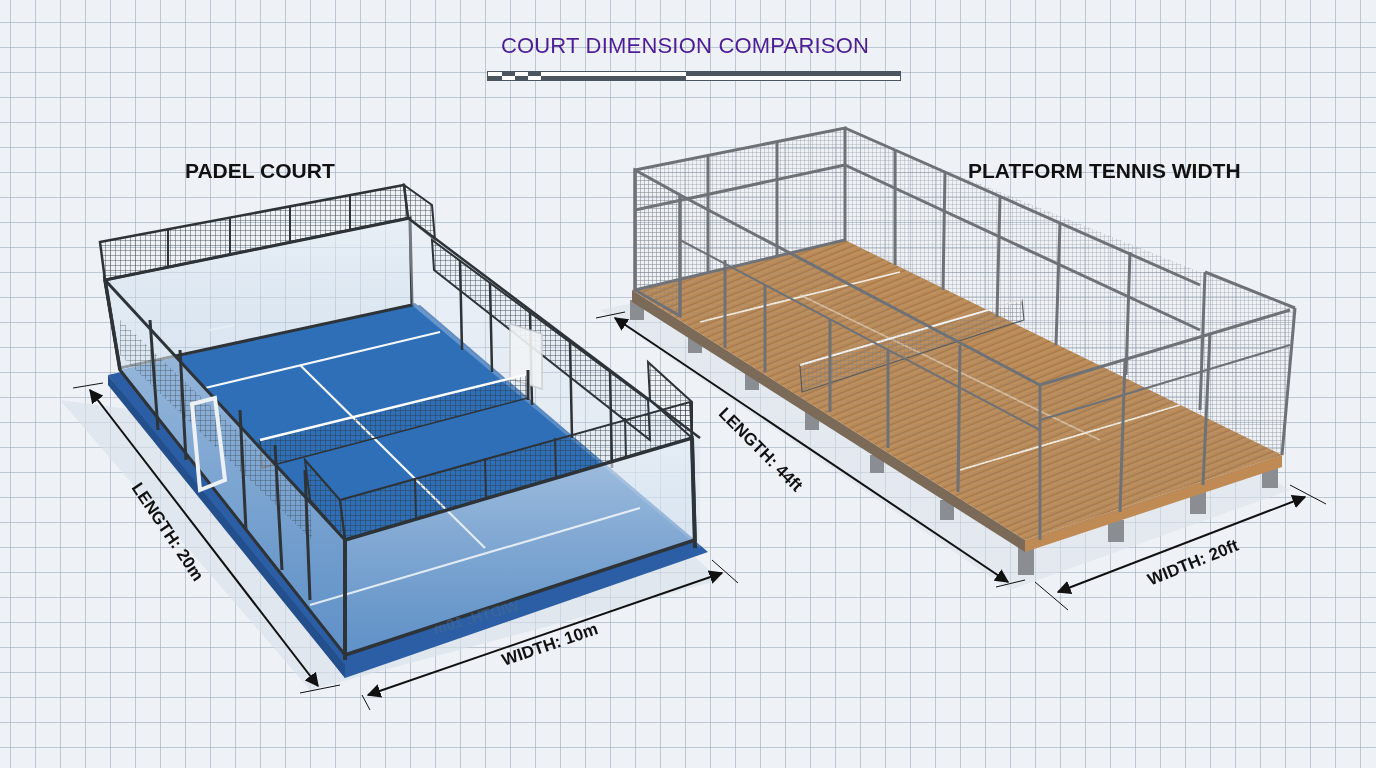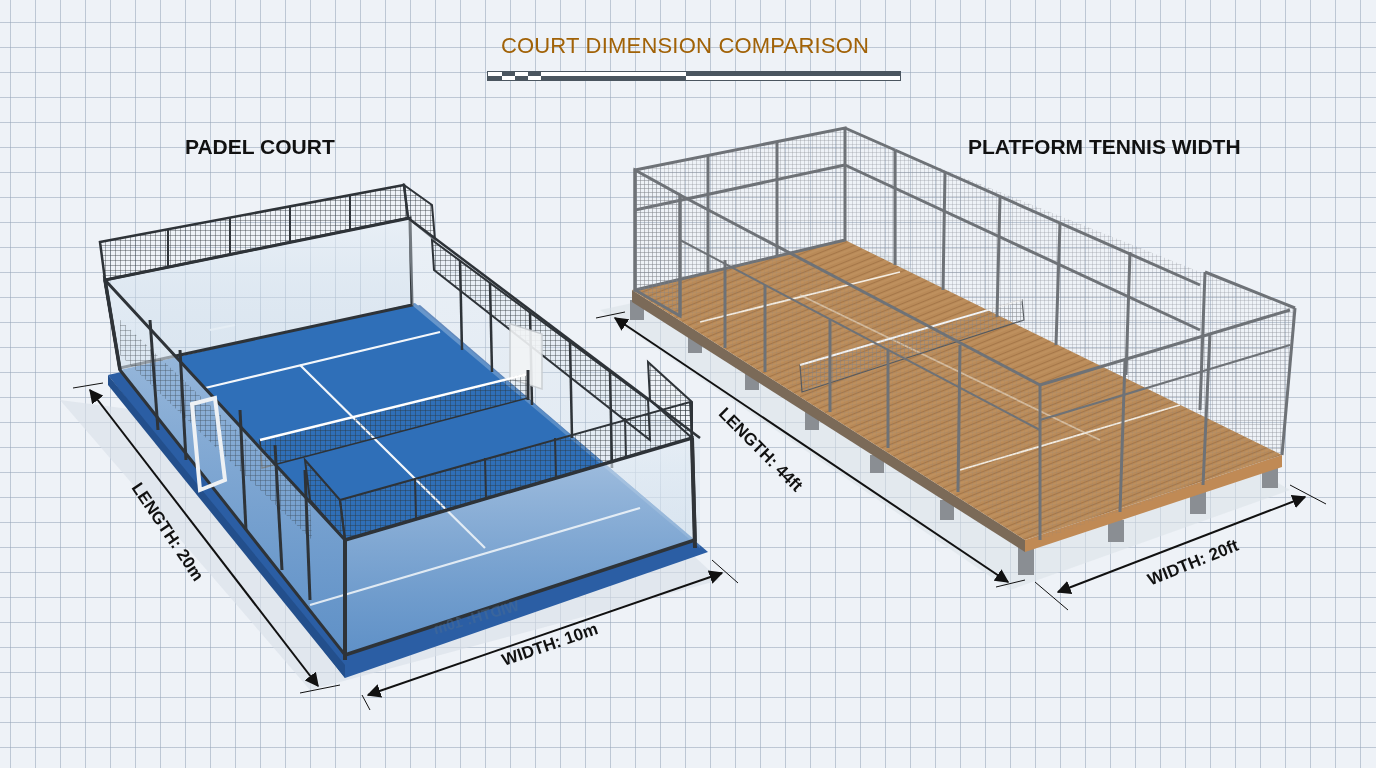--- a/index.html
+++ b/index.html
@@ -8,30 +8,30 @@
     background-color: #eef2f7;
     background-image:
       linear-gradient(to right, rgba(150,165,185,0.55) 1px, transparent 1px),
       linear-gradient(to bottom, rgba(150,165,185,0.55) 1px, transparent 1px);
     background-size: 25px 25px;
     background-position: 10px 22px;
     font-family: "Liberation Sans", sans-serif;
   }
   .title {
     position: absolute; top: 33px; left: 480px; width: 410px; text-align: center;
-    font-size: 22px; color: #a16207; letter-spacing: 0.2px;
+    font-size: 22px; color: #4c1d95; letter-spacing: 0.2px;
   }
   .scale-bar {
     position: absolute; top: 71px; left: 487px; width: 414px; height: 10px;
     display: flex; border: 1px solid #4a555f; box-sizing: border-box;
   }
   .scale-bar .seg { height: 100%; display: flex; flex-direction: column; }
   .scale-bar .seg span { flex: 1; }
   .court-label {
-    position: absolute; font-weight: bold; font-size: 21px; color: #111;
+    position: absolute; font-weight: bold; font-size: 21px; color: #111; margin-top: 24px;
   }
   .dim-label {
     position: absolute; font-weight: bold; font-size: 17px; color: #111;
     white-space: nowrap; transform-origin: center center;
   }
   svg.scene { position: absolute; left: 0; top: 0; }
 </style>
 </head>
 <body>
 

